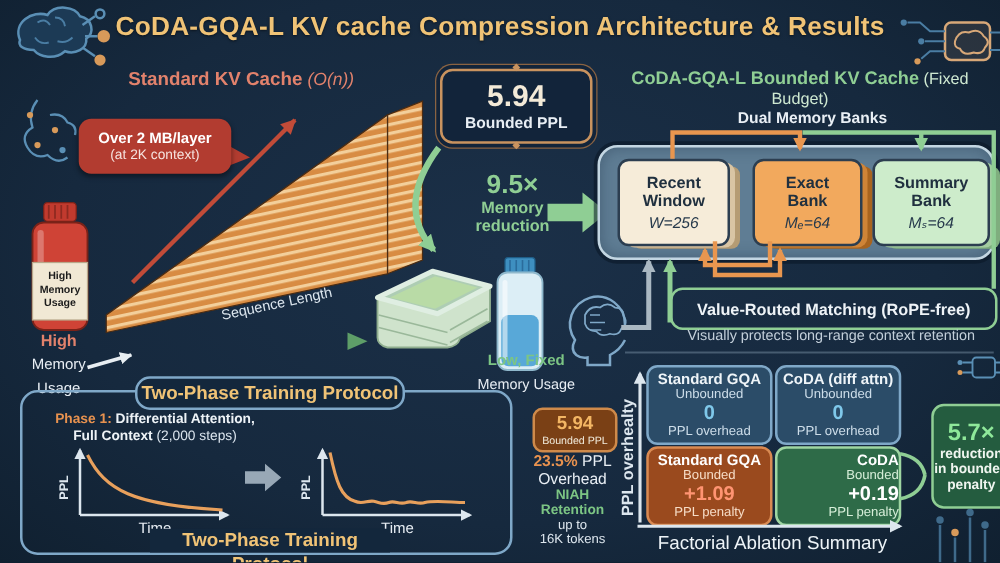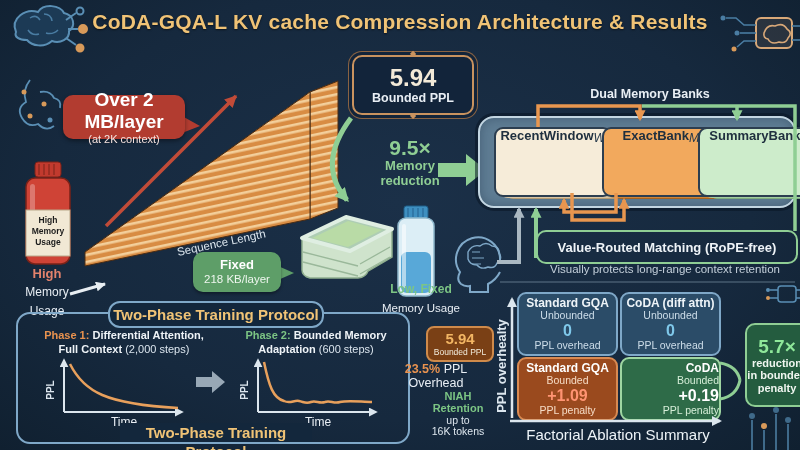--- a/index.html
+++ b/index.html
@@ -12,21 +12,21 @@
   .ctr{text-align:center;}
   svg{display:block;}
   
   .title{left:60px;top:10px;width:680px;font-size:21px;font-weight:bold;color:#f0c376;
          letter-spacing:.2px;text-shadow:0 1px 2px rgba(0,0,0,.55);}
   
   .std-heading{left:88px;top:55px;width:210px;font-size:15px;font-weight:bold;color:#e2826c;}
   .std-math{font-weight:normal;font-style:italic;font-size:14px;}
   .red-badge{left:63px;top:95px;width:122px;height:44px;background:#b23c30;border-radius:10px;
              box-shadow:0 2px 4px rgba(0,0,0,.4);display:flex;flex-direction:column;justify-content:center;}
-  .red-badge .l1{font-size:19px;font-weight:bold;color:#fff;line-height:1.15;}
+  .red-badge .l1{font-size:12px;font-weight:bold;color:#fff;line-height:1.15;}
   .red-badge .l2{font-size:11px;color:#f6e3df;line-height:1.15;}
   .bottle-cap{left:12px;top:264px;width:70px;line-height:1.15;}
   .bottle-cap .em{font-size:13px;font-weight:bold;color:#e2826c;}
   .bottle-cap .rest{font-size:12px;color:#e8eef4;}
   
   .ppl-badge{left:352px;top:55px;width:118px;height:56px;background:#12243a;border:2px solid #c9935f;
              border-radius:10px;box-shadow:0 0 0 3px #12243a,0 0 0 4px #8a6342;
              display:flex;flex-direction:column;justify-content:center;}
   .ppl-badge:before,.ppl-badge:after{content:"◆";position:absolute;left:50%;transform:translateX(-50%);
              color:#c9935f;font-size:8px;line-height:8px;}
@@ -43,21 +43,21 @@
   .low-cap{left:382px;top:278px;width:78px;line-height:1.2;}
   .low-cap .em{font-size:12px;font-weight:bold;color:#7cc584;text-align:right;}
   .low-cap .rest{font-size:11.5px;color:#e8eef4;}
   
   .coda-heading{left:482px;top:55px;width:316px;font-size:14.5px;font-weight:bold;color:#8fce94;}
   .coda-heading .sfx{font-weight:normal;font-size:13px;color:#cfe9d2;}
   .dual-label{left:560px;top:87px;width:180px;font-size:12.5px;font-weight:bold;color:#e9eff5;}
   .slate-box{left:478px;top:116px;width:314px;height:88px;background:#5f7d94;border:2.5px solid #c3d6e2;
              border-radius:16px;box-shadow:0 0 0 3px rgba(9,22,36,.55), inset 0 0 12px rgba(20,40,60,.35);}
   .bank{top:127px;height:66px;border:2px solid #2c3e50;border-radius:9px;
-        display:flex;flex-direction:row;justify-content:center;text-align:left;line-height:1.12;padding-left:28px;}
+        display:flex;flex-direction:column;justify-content:center;text-align:center;line-height:1.12;}
   .bank .t{font-size:13px;font-weight:bold;color:#20303f;}
   .bank .p{font-size:12.5px;font-style:italic;color:#273a4c;margin-top:2px;}
   .bank-recent{left:494px;width:86px;background:#f6ecd9;
         box-shadow:5px 2px 0 -1px #d9c5a4,10px 4px 0 -2px #b59c74;}
   .bank-exact{left:602px;width:84px;background:#f2a95d;
         box-shadow:5px 2px 0 -1px #cf8437,10px 4px 0 -2px #a8641f;}
   .bank-summary{left:698px;width:90px;background:#cdeccb;
         box-shadow:5px 2px 0 -1px #a3cda1,10px 4px 0 -2px #7fae7e;}
   .routing-box{left:536px;top:230px;width:258px;height:30px;border:2px solid #8fce94;border-radius:10px;
                display:flex;align-items:center;justify-content:center;font-size:13px;font-weight:bold;color:#eef3f7;}
@@ -71,21 +71,21 @@
   .phase{top:328px;width:188px;font-size:11px;line-height:1.3;color:#eef3f7;}
   .phase .ph-em{font-weight:bold;}
   .phase.p1 .ph-em{color:#e8924f;} .phase.p2 .ph-em{color:#7cc584;}
   .phase .ph-b{font-weight:bold;}
   .phase .ph-r{font-weight:normal;color:#dbe5ee;}
   
   .brown-badge{left:426px;top:326px;width:64px;height:32px;background:#7a4015;border:2px solid #cf8a4a;
                border-radius:8px;display:flex;flex-direction:column;justify-content:center;}
   .brown-badge .v{font-size:15px;font-weight:bold;color:#f3b664;line-height:1.05;}
   .brown-badge .l{font-size:8.5px;color:#f2ecdd;}
-  .overhead{left:392px;top:362px;width:88px;font-size:12.5px;line-height:1.15;color:#e8eef4;}
+  .overhead{left:414px;top:362px;width:88px;font-size:12.5px;line-height:1.15;color:#e8eef4;}
   .overhead .em{font-weight:bold;color:#e8924f;}
   .niah{left:414px;top:390px;width:88px;line-height:1.12;}
   .niah .v{font-size:15px;font-weight:bold;color:#7cc584;}
   .niah .g{font-size:11px;font-weight:bold;color:#7cc584;}
   .niah .w{font-size:10.5px;color:#dde6ee;}
   
   .abl-ylabel{left:494px;top:422px;width:112px;height:16px;transform:rotate(-90deg);transform-origin:0 0;
               font-size:13px;font-weight:bold;color:#dce6ee;text-align:center;}
   .cell{width:97px;height:60px;border-radius:9px;display:flex;flex-direction:column;justify-content:center;
         text-align:center;line-height:1.12;}
@@ -230,47 +230,50 @@
         <circle cx="764" cy="426" r="3" fill="#d89a5a" stroke="none"></circle>
       <path d="M776,450 V414"></path>
         <circle cx="776" cy="410" r="3" fill="#3f6a8a" stroke="none"></circle>
       <path d="M788,450 V424"></path>
         <circle cx="788" cy="420" r="3" fill="#3f6a8a" stroke="none"></circle>
     </g>
   </svg>
 
   <div class="abs ctr title">CoDA-GQA-L KV cache Compression Architecture &amp; Results</div>
 
+  <div class="abs ctr std-heading">
+    <span>Standard KV Cache</span>
+    <span class="std-math">(O(n))</span>
+  </div>
   <div class="abs ctr red-badge">
     <div class="l1">Over 2 MB/layer</div>
     <div class="l2">(at 2K context)</div>
   </div>
   <div class="abs ctr bottle-cap">
     <span class="em">High</span><br>
     <span class="rest">Memory Usage</span>
   </div>
 
   <div class="abs ctr ppl-badge">
     <div class="v">5.94</div>
     <div class="l">Bounded PPL</div>
   </div>
   <div class="abs ctr reduction">
     <div class="v">9.5×</div>
     <div class="l">Memory</div>
     <div class="l">reduction</div>
   </div>
-  <div class="abs ctr green-badge">
-    <div class="l1">Fixed</div>
-    <div class="l2">218 KB/layer</div>
-  </div>
   <div class="abs ctr low-cap">
     <span class="em">Low, Fixed</span><br>
     <span class="rest">Memory Usage</span>
   </div>
 
+  <div class="abs ctr coda-heading">
+    <span>CoDA-GQA-L Bounded KV Cache</span><span class="sfx"> (Fixed Budget)</span>
+  </div>
   <div class="abs ctr dual-label">Dual Memory Banks</div>
   <div class="abs slate-box"></div>
 
   <div class="abs bank bank-recent">
     <div class="t">Recent</div>
     <div class="t">Window</div>
     <div class="p">W=256</div>
   </div>
   <div class="abs bank bank-exact">
     <div class="t">Exact</div>
@@ -289,26 +292,20 @@
   <div class="abs ctr footnote">Visually protects long-range context retention</div>
 
   <div class="abs train-panel"></div>
   <div class="abs ctr train-header">Two-Phase Training Protocol</div>
 
   <div class="abs ctr phase p1" style="left:30px;">
     <span class="ph-em">Phase 1:</span>
     <span class="ph-b">Differential Attention,</span><br>
     <span class="ph-b">Full Context</span>
     <span class="ph-r">(2,000 steps)</span>
-  </div>
-  <div class="abs ctr phase p2" style="left:222px;">
-    <span class="ph-em">Phase 2:</span>
-    <span class="ph-b">Bounded Memory</span><br>
-    <span class="ph-b">Adaptation</span>
-    <span class="ph-r">(600 steps)</span>
   </div>
 
   <svg class="abs" style="left:44px;top:352px" width="150" height="78" viewBox="0 0 150 78">
     <defs>
       <marker id="mAxis" viewBox="0 0 10 10" refX="8" refY="5" markerWidth="9" markerHeight="9" markerUnits="userSpaceOnUse" orient="auto">
           <path d="M0,0L10,5L0,10z" fill="#dce6ee"></path>
         </marker>
     </defs>
     <line x1="20" y1="60" x2="20" y2="8" stroke="#dce6ee" stroke-width="2" marker-end="url(#mAxis)"></line>
     <line x1="20" y1="60" x2="138" y2="60" stroke="#dce6ee" stroke-width="2" marker-end="url(#mAxis)"></line>

